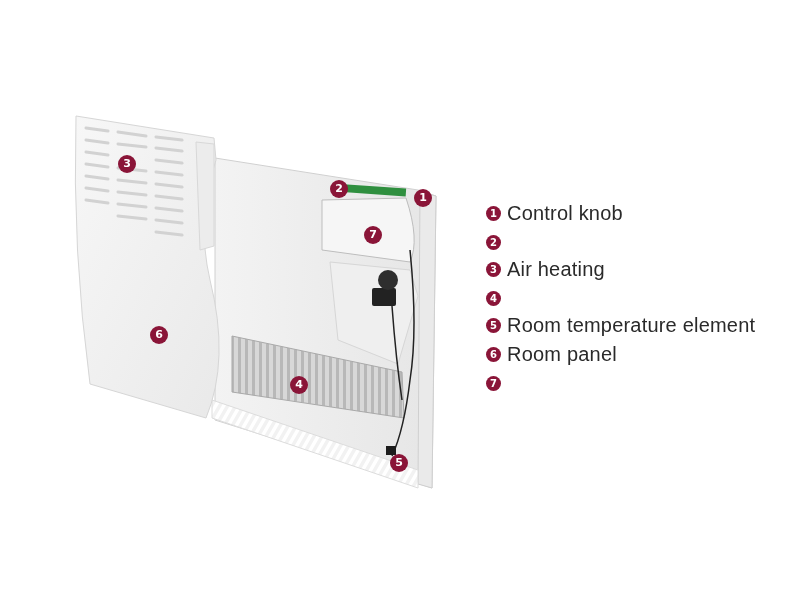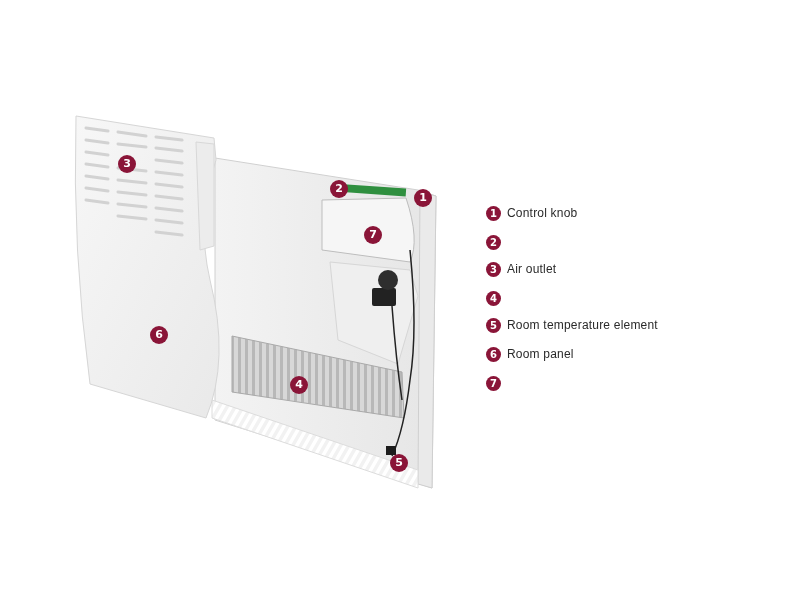--- a/index.html
+++ b/index.html
@@ -3,21 +3,21 @@
 <meta charset="utf-8">
 <style>
   html,body{margin:0;padding:0;background:#ffffff;}
   body{width:799px;height:600px;position:relative;overflow:hidden;font-family:"Liberation Sans",sans-serif;}
   .stage{position:absolute;left:0;top:0;width:799px;height:600px;}
   .badge{position:absolute;width:18px;height:18px;border-radius:50%;background:#8a1538;color:#fff;
     font-family:"DejaVu Sans",sans-serif;font-weight:bold;font-size:11px;line-height:18px;text-align:center;}
   .legend{position:absolute;left:486px;top:203px;width:300px;}
   .legend-item{position:relative;display:flex;align-items:flex-start;margin-bottom:9px;}
   .legend-item .lb{position:relative;flex:0 0 auto;width:15px;height:15px;line-height:15px;font-size:10px;margin-top:3px;margin-right:6px;}
-  .legend-item .txt{font-size:12px;color:#2a2a2a;line-height:20px;letter-spacing:0.2px;white-space:pre-line;}
+  .legend-item .txt{font-size:20px;color:#2a2a2a;line-height:20px;letter-spacing:0.2px;white-space:pre-line;}
 </style>
 </head>
 <body>
 
 <div class="stage">
   <svg width="799" height="600" style="position:absolute;left:0;top:0">
     <defs>
       <linearGradient id="panelG" x1="0" y1="0" x2="1" y2="1">
         <stop offset="0" stop-color="#f7f7f7"></stop>
           <stop offset="1" stop-color="#e9e9e9"></stop>
@@ -97,21 +97,21 @@
   <div class="legend">
     <div class="legend-item">
       <span class="badge lb">1</span>
       <span class="txt">Control knob</span>
     </div>
     <div class="legend-item">
       <span class="badge lb">2</span>
     </div>
     <div class="legend-item">
       <span class="badge lb">3</span>
-      <span class="txt">Air outlet</span>
+      <span class="txt">Air heating</span>
     </div>
     <div class="legend-item">
       <span class="badge lb">4</span>
     </div>
     <div class="legend-item">
       <span class="badge lb">5</span>
       <span class="txt">Room temperature element</span>
     </div>
     <div class="legend-item">
       <span class="badge lb">6</span>

